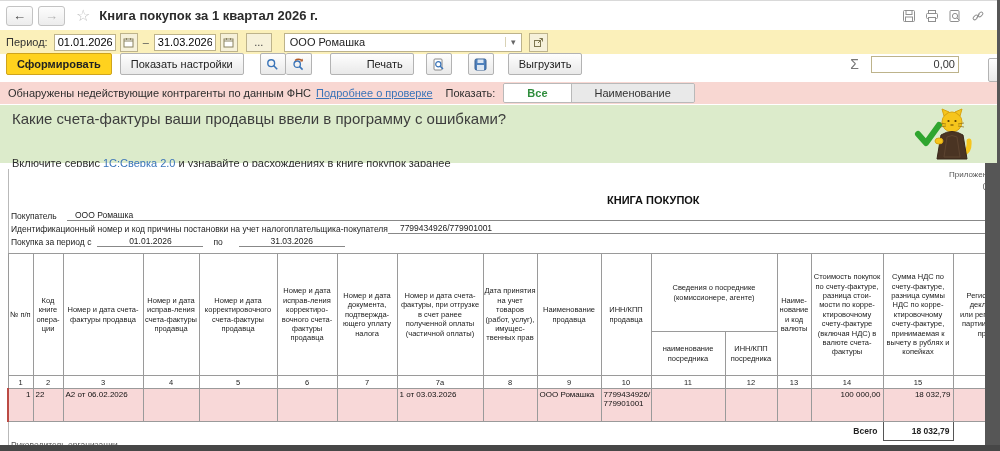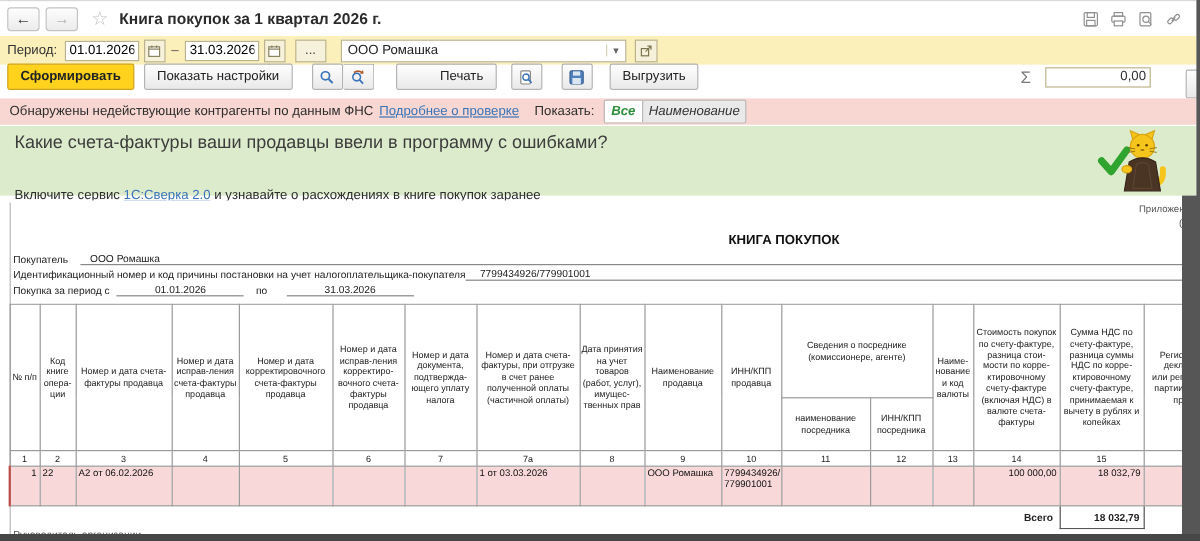--- a/index.html
+++ b/index.html
@@ -49,21 +49,21 @@
   .sigma{font-size:14px;color:#777;margin-right:12px;}
   .suminput{width:88px;text-align:right;color:#333;}
   .slice-btn{position:absolute;left:988px;top:58px;width:9px;height:22px;
              border:1px solid #b3b3b3;border-radius:2px;background:linear-gradient(#fefefe,#e9e9e9);}
   
   .alertbar{top:82px;width:997px;height:22px;background:#F8D7D2;display:flex;
             align-items:center;font-size:11px;color:#2e2e2e;padding-left:8px;gap:5px;}
   .alink{color:#3a74b8;text-decoration:underline;cursor:pointer;}
   .showlbl{margin-left:8px;}
   .seg{display:flex;height:18px;border:1px solid #b9b9b9;border-radius:2px;overflow:hidden;margin-left:3px;}
-  .seg span{display:flex;align-items:center;padding:0 5px;font-size:11px;cursor:pointer;font-style:italic;}
+  .seg span{display:flex;align-items:center;padding:0 23px;font-size:11px;cursor:pointer;}
   .seg .on{background:#fff;color:#2f8d3c;font-weight:700;}
   .seg .off{background:#e9e9e9;color:#333;border-left:1px solid #b9b9b9;}
   
   .promo{top:105px;width:997px;height:58px;background:#DCEBCB;}
   .promo h2{position:absolute;left:12px;top:4px;margin:0;font-size:15px;font-weight:400;
             color:#3d3d3d;max-width:540px;line-height:1.3;}
   .promo .sub{position:absolute;left:12px;top:52px;font-size:11px;color:#2c2c2c;}
   .cat{position:absolute;left:912px;top:2px;}
   
   .report{top:167px;width:986px;height:278px;background:#fff;}

